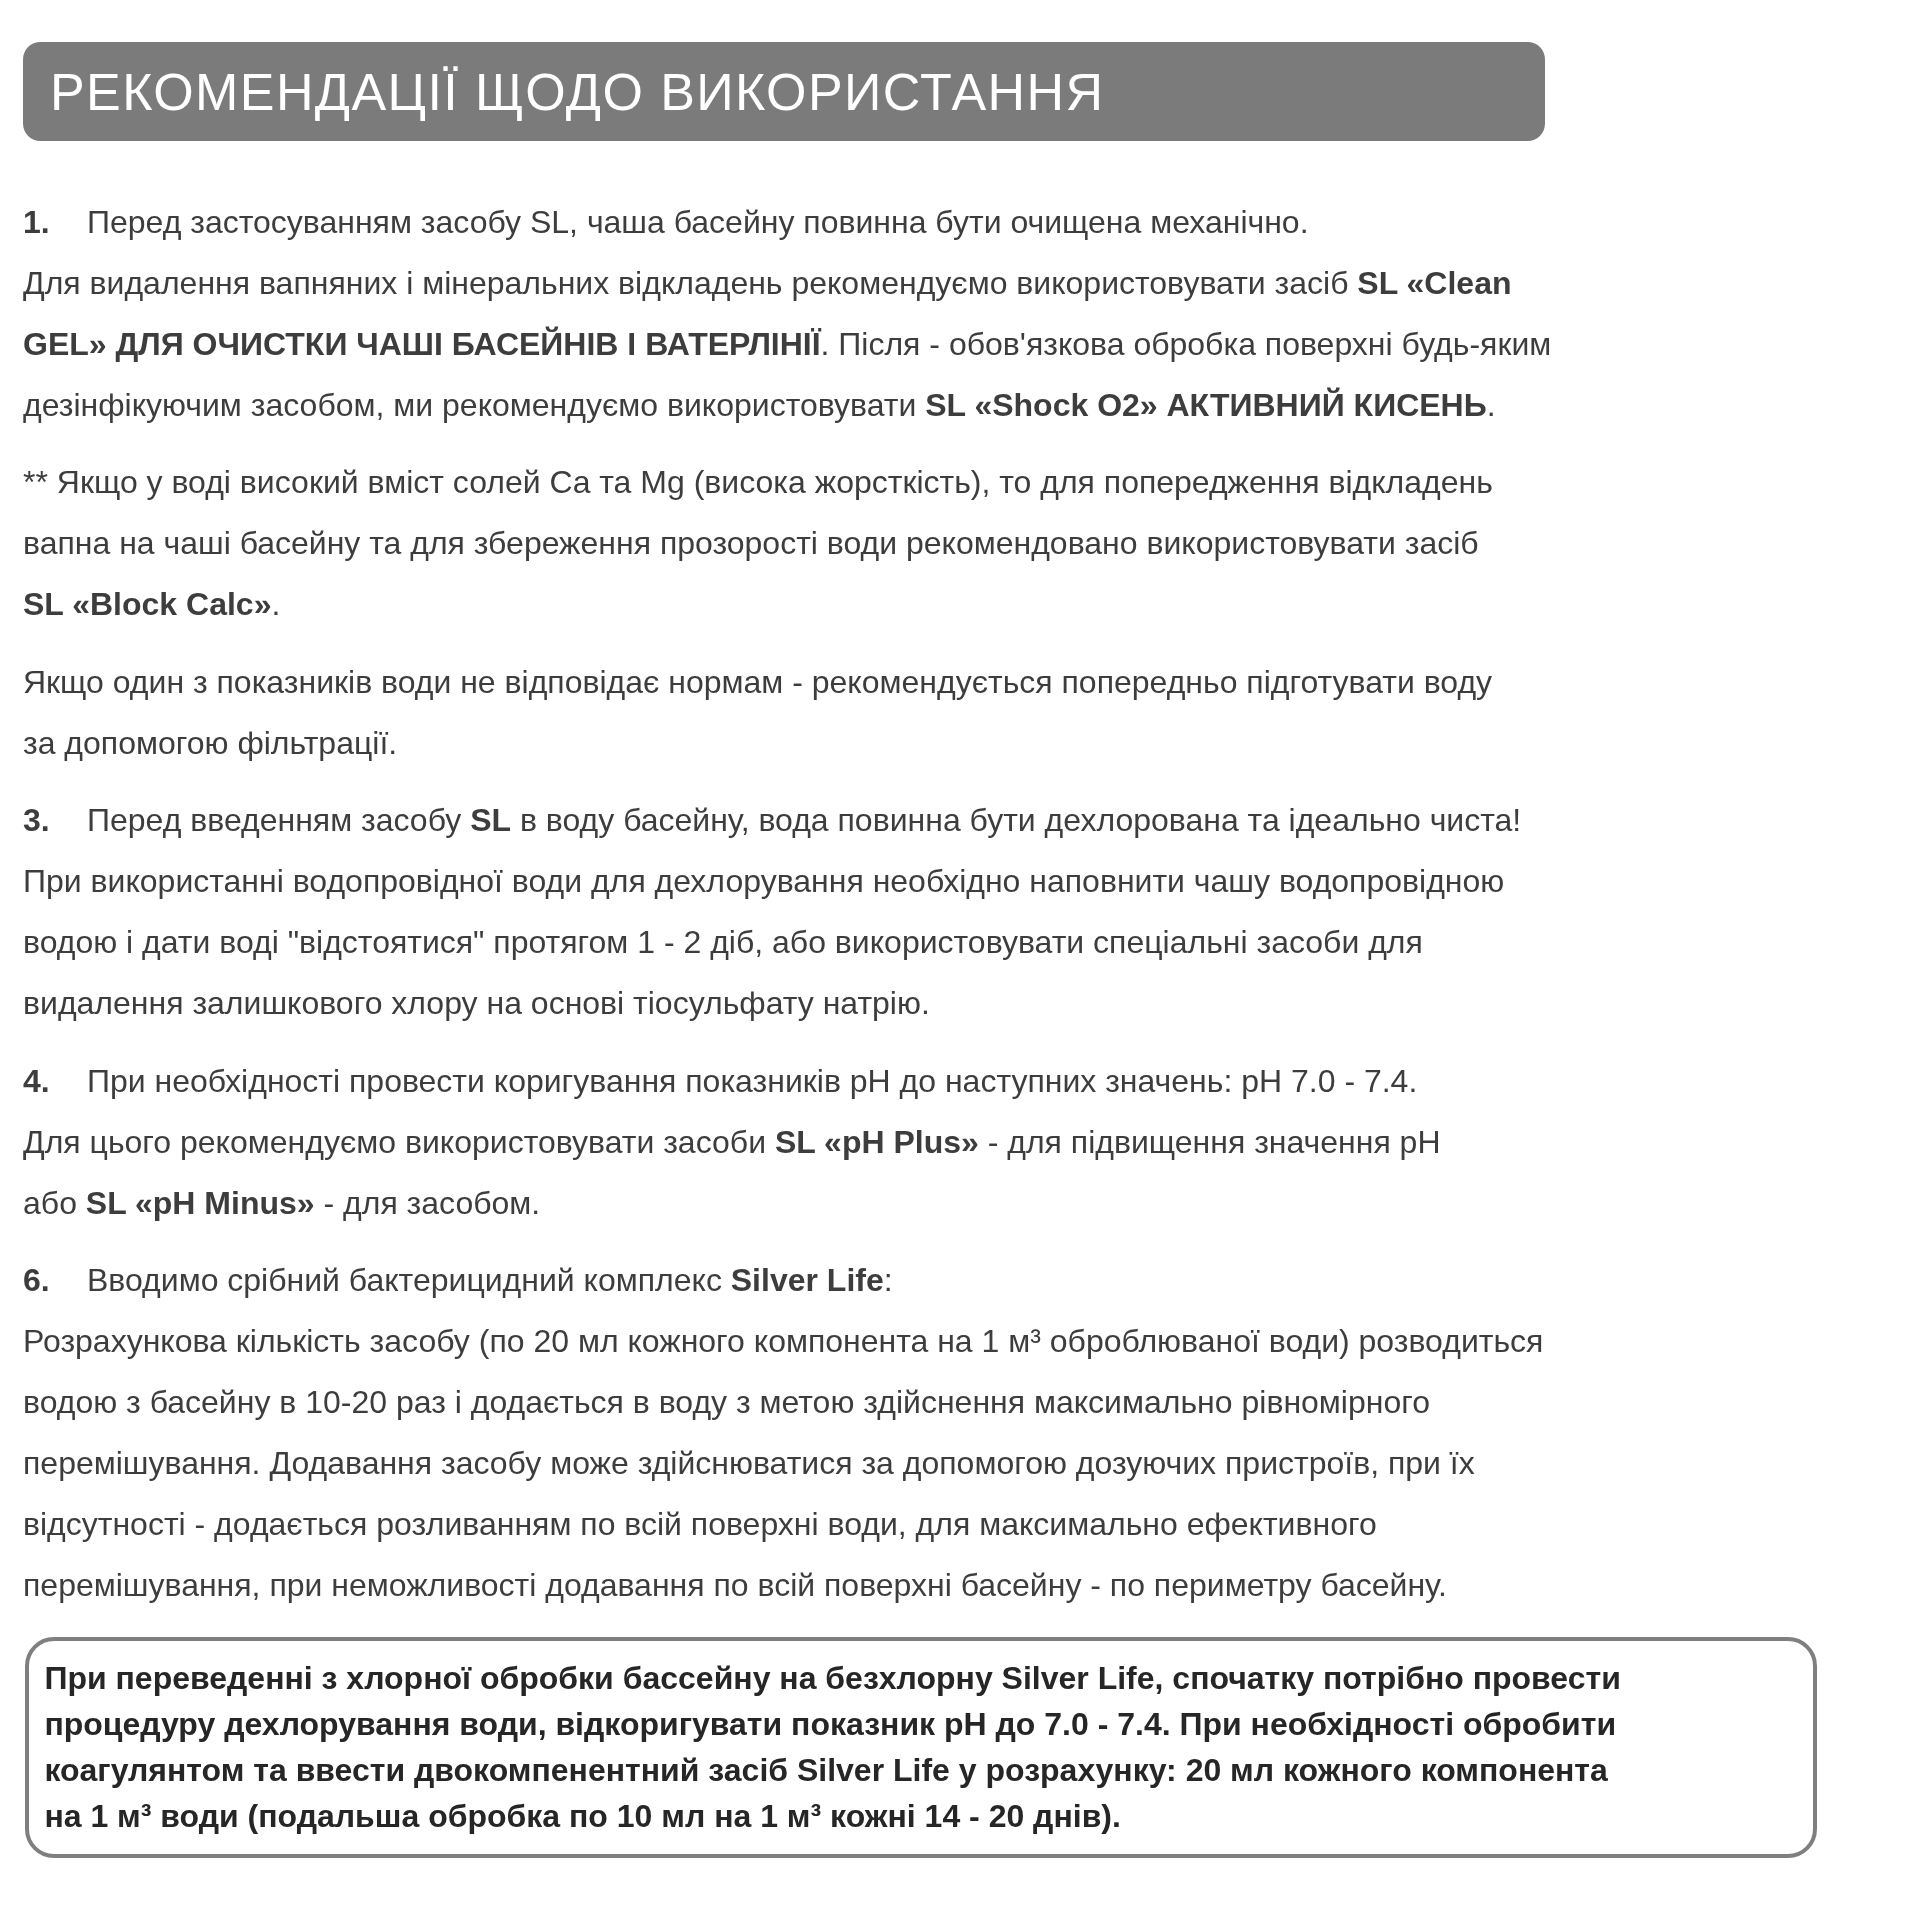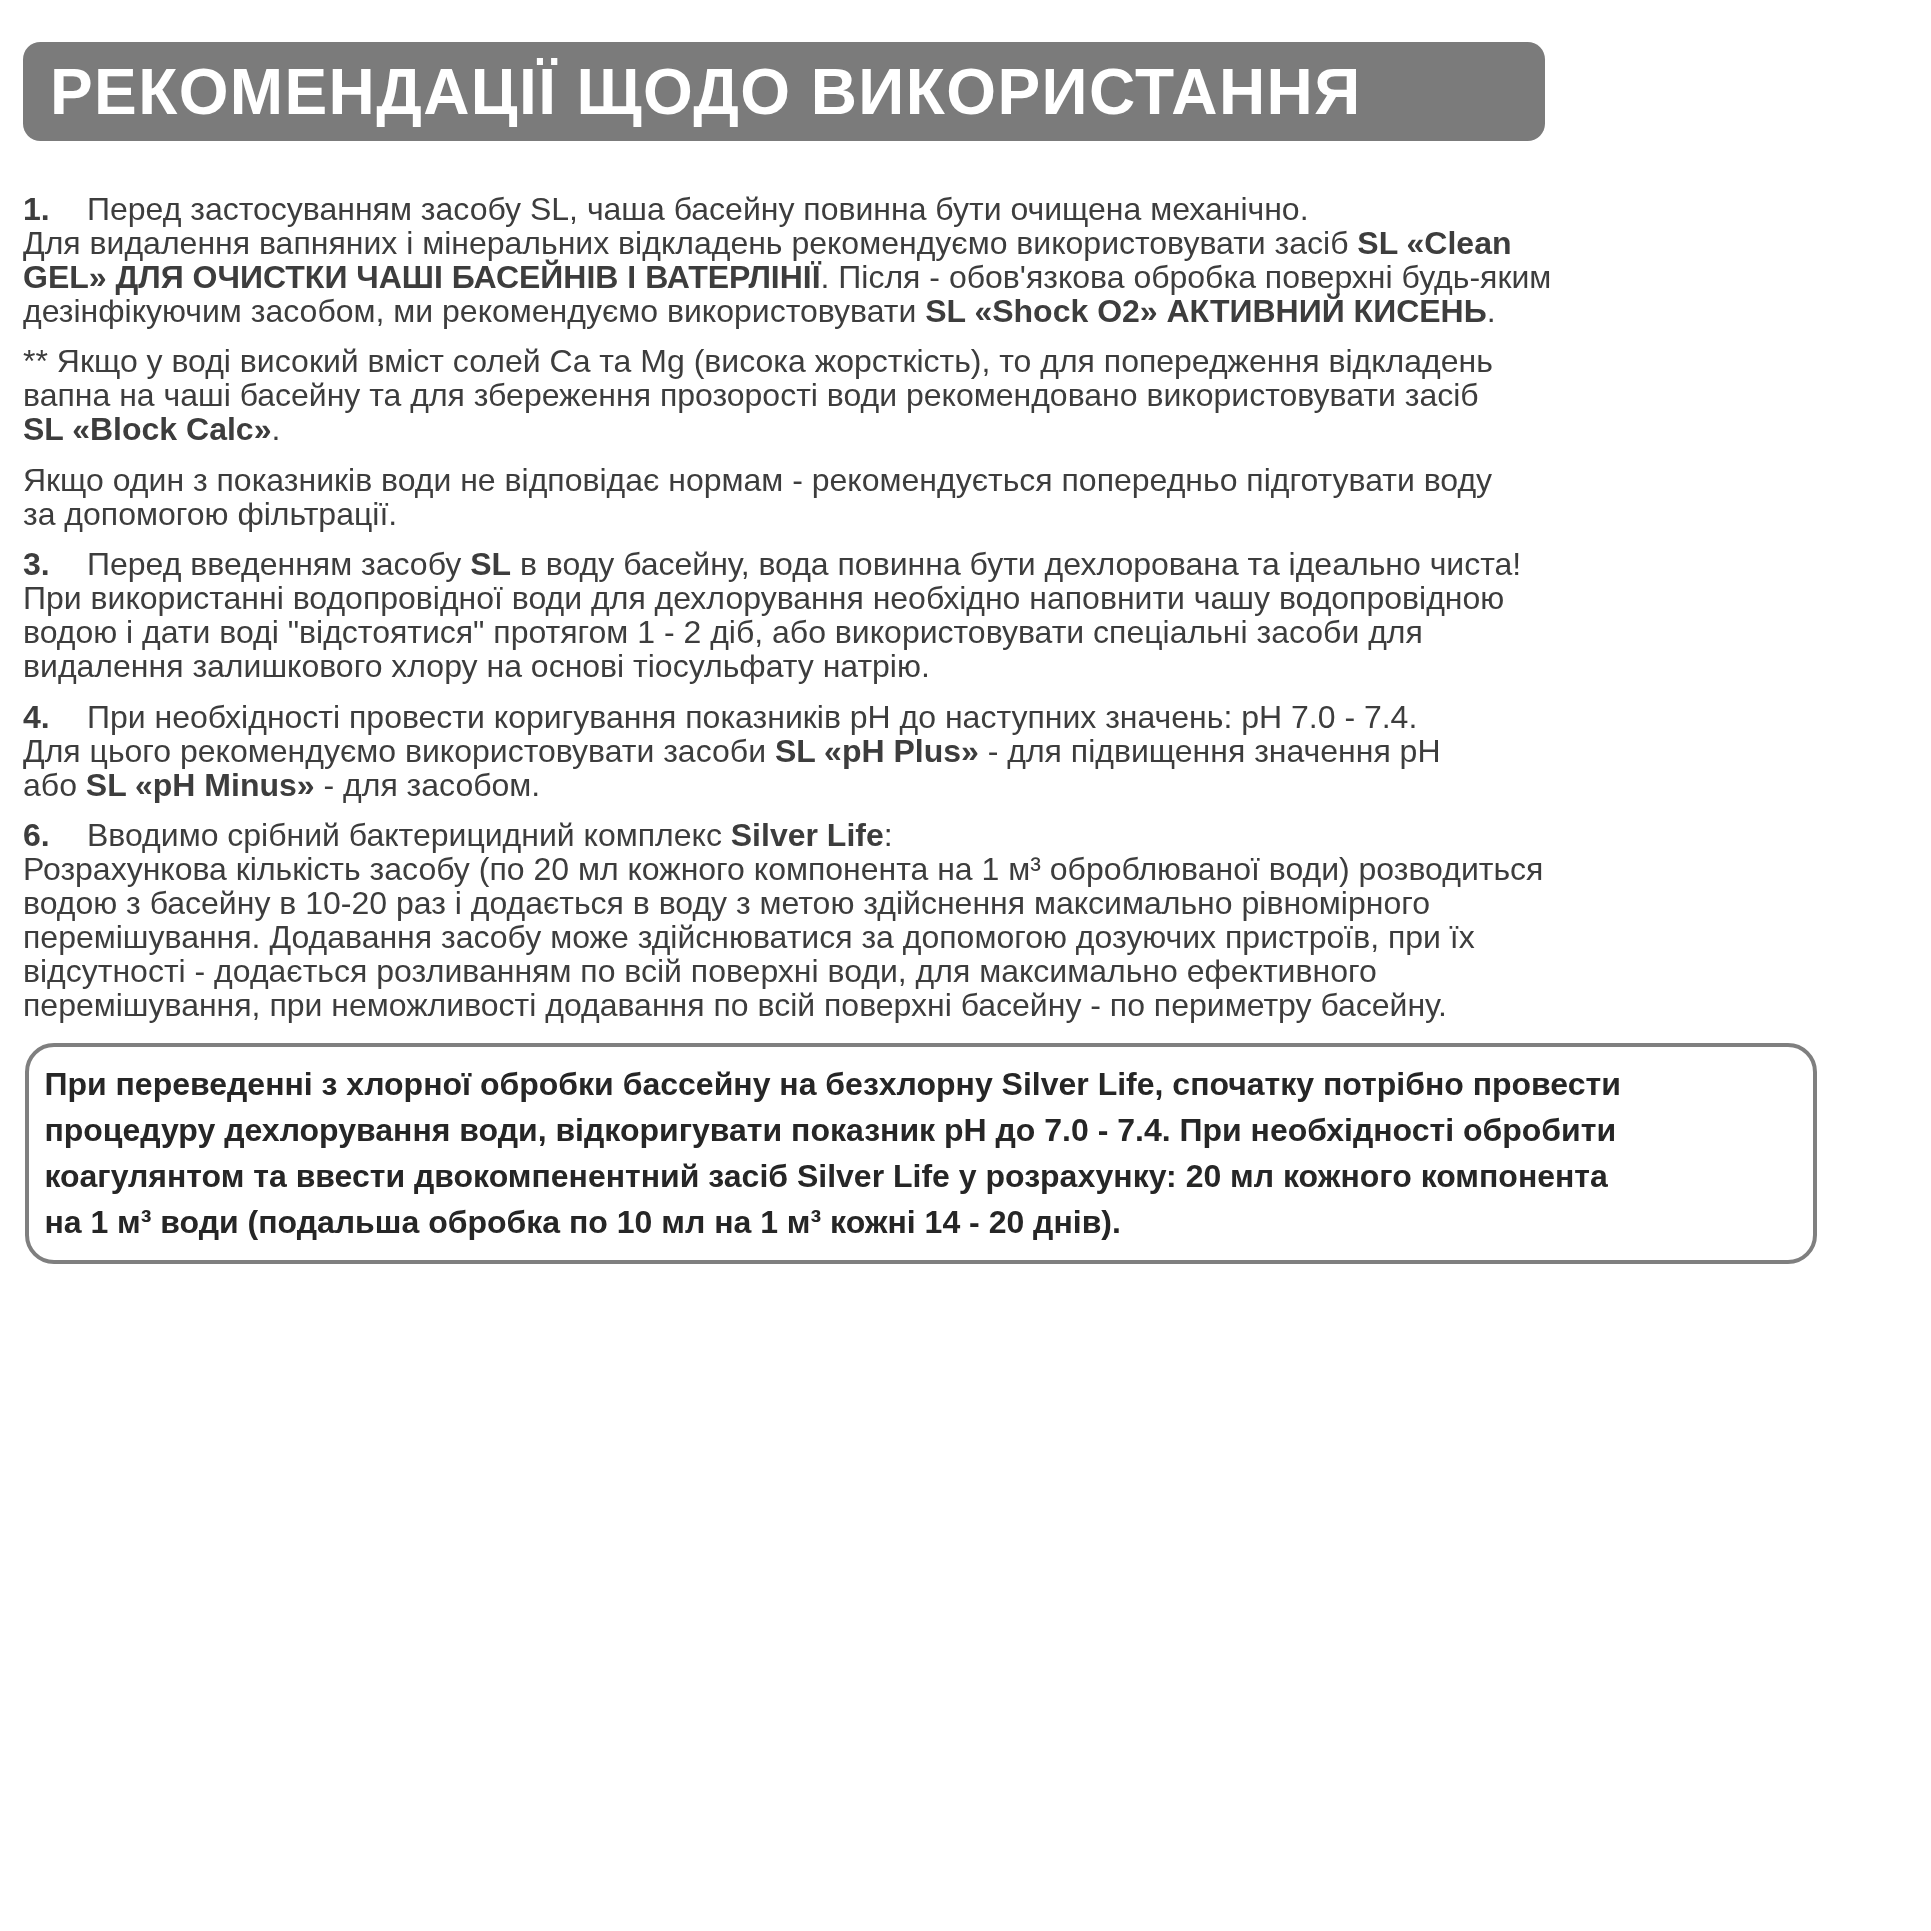--- a/index.html
+++ b/index.html
@@ -20,29 +20,28 @@
     height: 99px;
     background: var(--banner-bg, #7b7b7b);
     border-radius: 17.4px;
     display: flex;
     align-items: center;
     padding-left: 27px;
     box-sizing: border-box;
   }
   .banner span {
     color: var(--banner-text, #ffffff);
-    font-size: 64px;
+    font-size: 52px;
     letter-spacing: 1.4px;
     white-space: nowrap;
-    font-weight: bold;
   }
   .content {
     margin: 51px 48px 0 23px;
     font-size: 32px;
-    line-height: 34px;
+    line-height: 61px;
   }
   .para {
     margin: 0 0 16.4px 0;
     white-space: pre-wrap;
   }
   .num {
     font-weight: 700;
     display: inline-block;
     min-width: 64px;
   }

